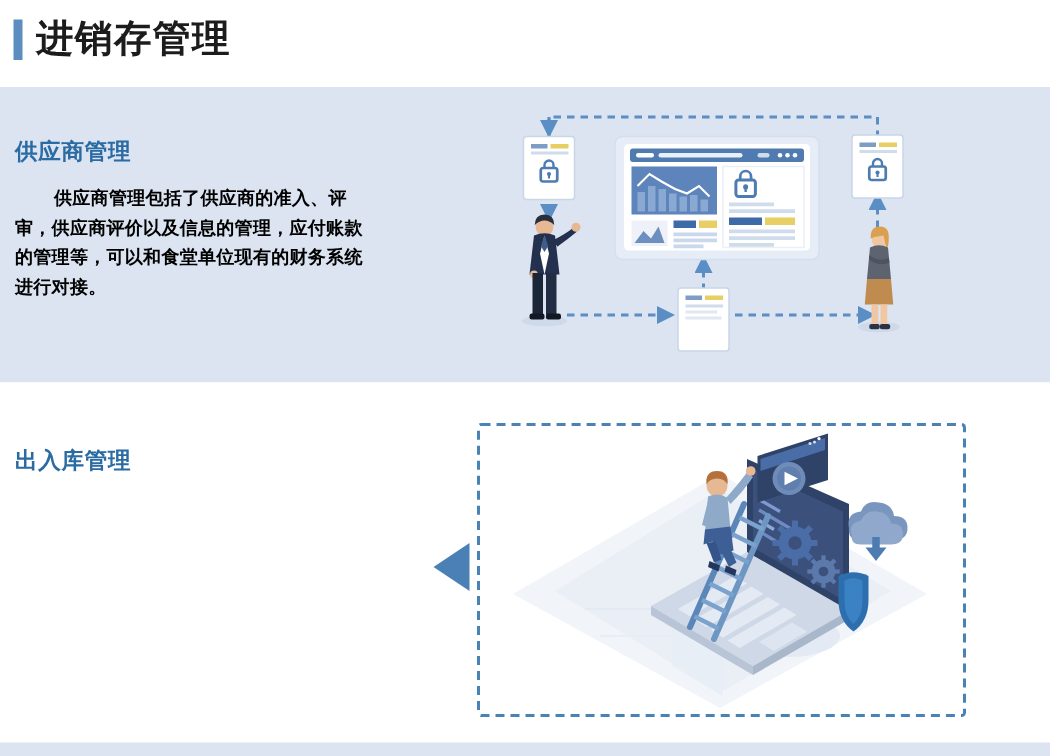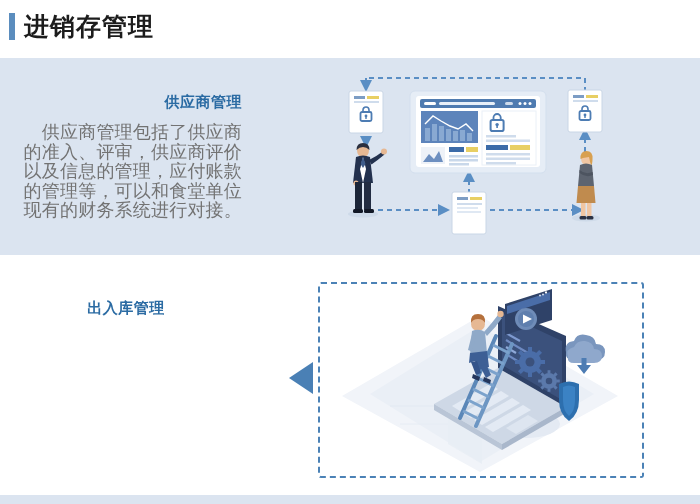--- a/index.html
+++ b/index.html
@@ -66,30 +66,30 @@
   }
   .sec-heading {
     font-size: 15px;
     font-weight: bold;
     color: #2b6ba3;
     line-height: 20px;
     letter-spacing: 0.5px;
     margin: 0 0 11px 0;
   }
   .sec-body {
-    font-size: 18px;
-    font-weight: normal;
-    color: #737373;
+    font-size: 12px;
+    font-weight: bold;
+    color: #000000;
     line-height: 19.5px;
     text-indent: 26px;
     margin: 0;
     letter-spacing: 0.2px;
   }
-  #text-supplier { left: 10px; top: 92px; text-align: right; }
-  #text-inout    { left: 10px; top: 298px; text-align: center; }
+  #text-supplier { left: 10px; top: 92px; }
+  #text-inout    { left: 10px; top: 298px; }
 
   
   .illus1 {
     position: absolute;
     left: 330px; top: 66px;
     width: 290px; height: 180px;
   }
   .illus1 svg { display:block; }
 
   

